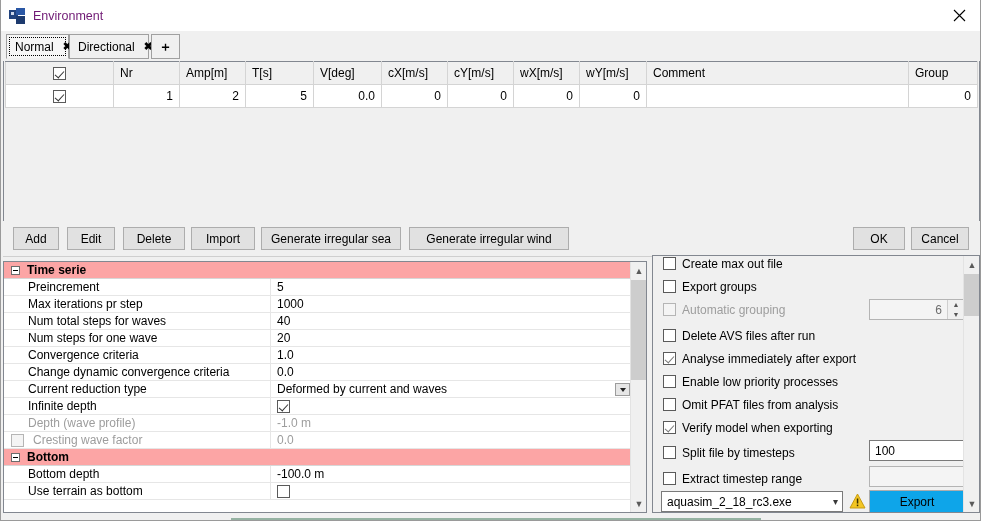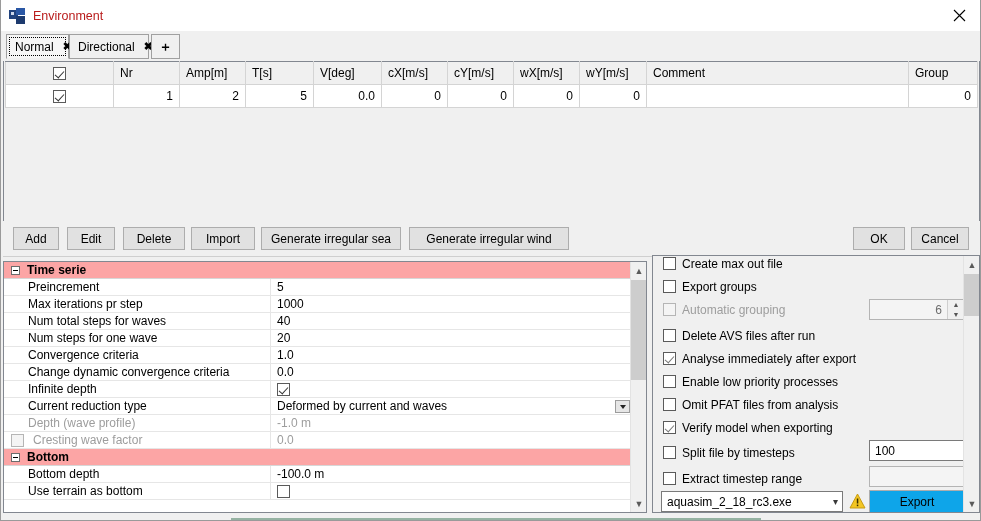--- a/index.html
+++ b/index.html
@@ -28,21 +28,21 @@
     display: flex; align-items: center;
   }
   .title-icon {
     width: 16px; height: 16px; margin-left: 8px; margin-right: 8px;
     position: relative; flex: none;
   }
   .title-icon .sq1 { position: absolute; left:0; top:2px; width:9px; height:9px; background:#22437e; }
   .title-icon .sq2 { position: absolute; left:7px; top:0px; width:9px; height:7px; background:#2a57a5; }
   .title-icon .sq3 { position: absolute; left:7px; top:8px; width:9px; height:8px; background:#1d3a6e; }
   .title-icon .dot { position: absolute; left:2px; top:4px; width:3px; height:3px; background:#cfd8ea; }
-  .title-text { font-size: 12.5px; color: #b91c1c; }
+  .title-text { font-size: 12.5px; color: #701a75; }
   .title-close {
     position: absolute; right: 0; top: 0; width: 46px; height: 31px;
     display: flex; align-items: center; justify-content: center;
     font-size: 15px; color: #000; line-height: 1;
     cursor: default;
   }
   .title-close svg { display:block; }
 
   
   .tabstrip {
@@ -411,31 +411,31 @@
         <span class="plabel">Convergence criteria</span>
         <span class="pvalue">1.0</span>
       </div>
 
       <div class="prow">
         <span class="plabel">Change dynamic convergence criteria</span>
         <span class="pvalue">0.0</span>
       </div>
 
       <div class="prow">
-        <span class="plabel">Infinite depth</span>
-        <span class="pvalue">
-          <span class="cb checked"></span>
-        </span>
-      </div>
-
-      <div class="prow">
         <span class="plabel">Current reduction type</span>
         <span class="pvalue combo">
           <span>Deformed by current and waves</span>
           <span class="combo-arrow"></span>
+        </span>
+      </div>
+
+      <div class="prow">
+        <span class="plabel">Infinite depth</span>
+        <span class="pvalue">
+          <span class="cb checked"></span>
         </span>
       </div>
 
       <div class="prow">
         <span class="plabel dim">Depth (wave profile)</span>
         <span class="pvalue dim">-1.0 m</span>
       </div>
 
       <div class="prow">
         <span class="cb disabled pcb"></span>

